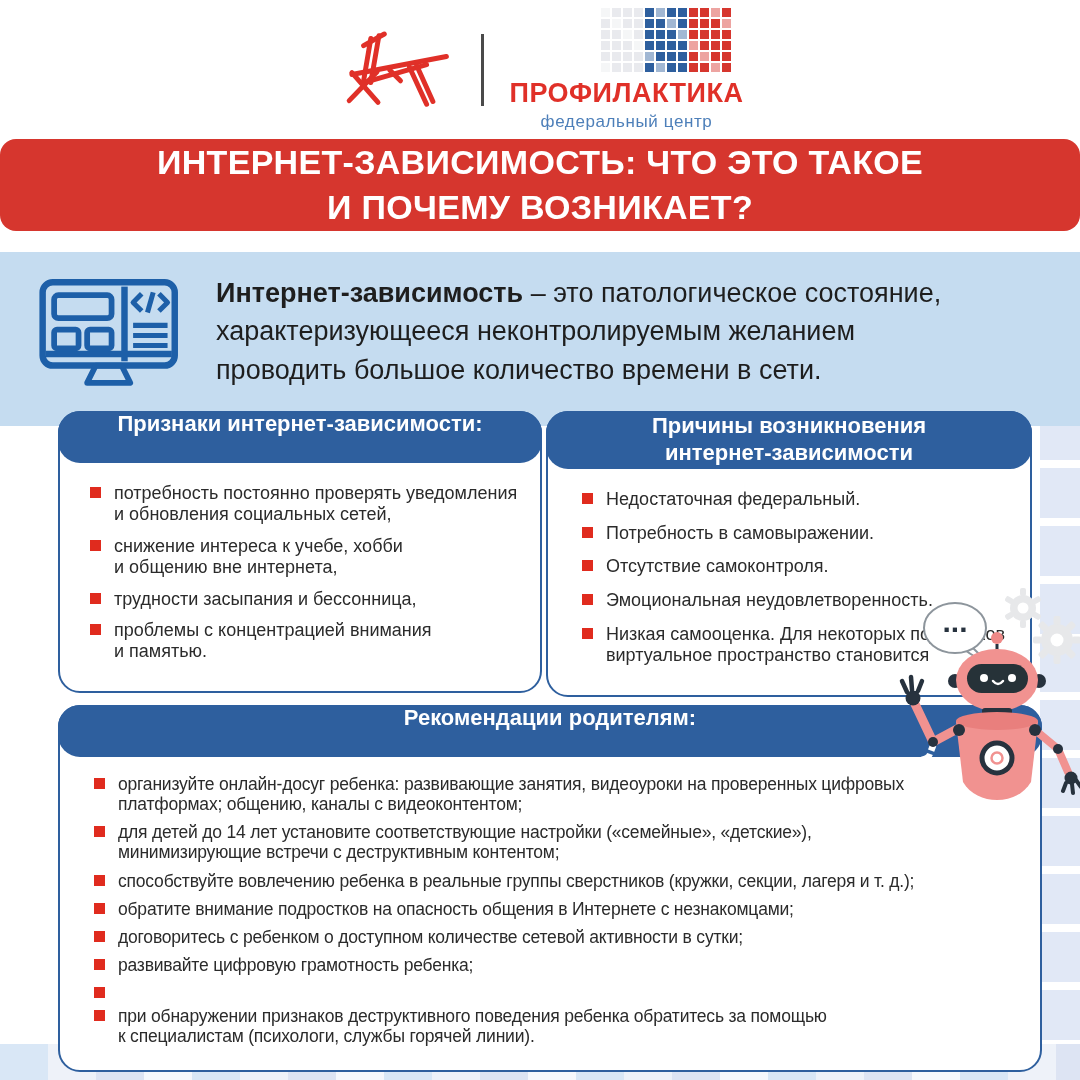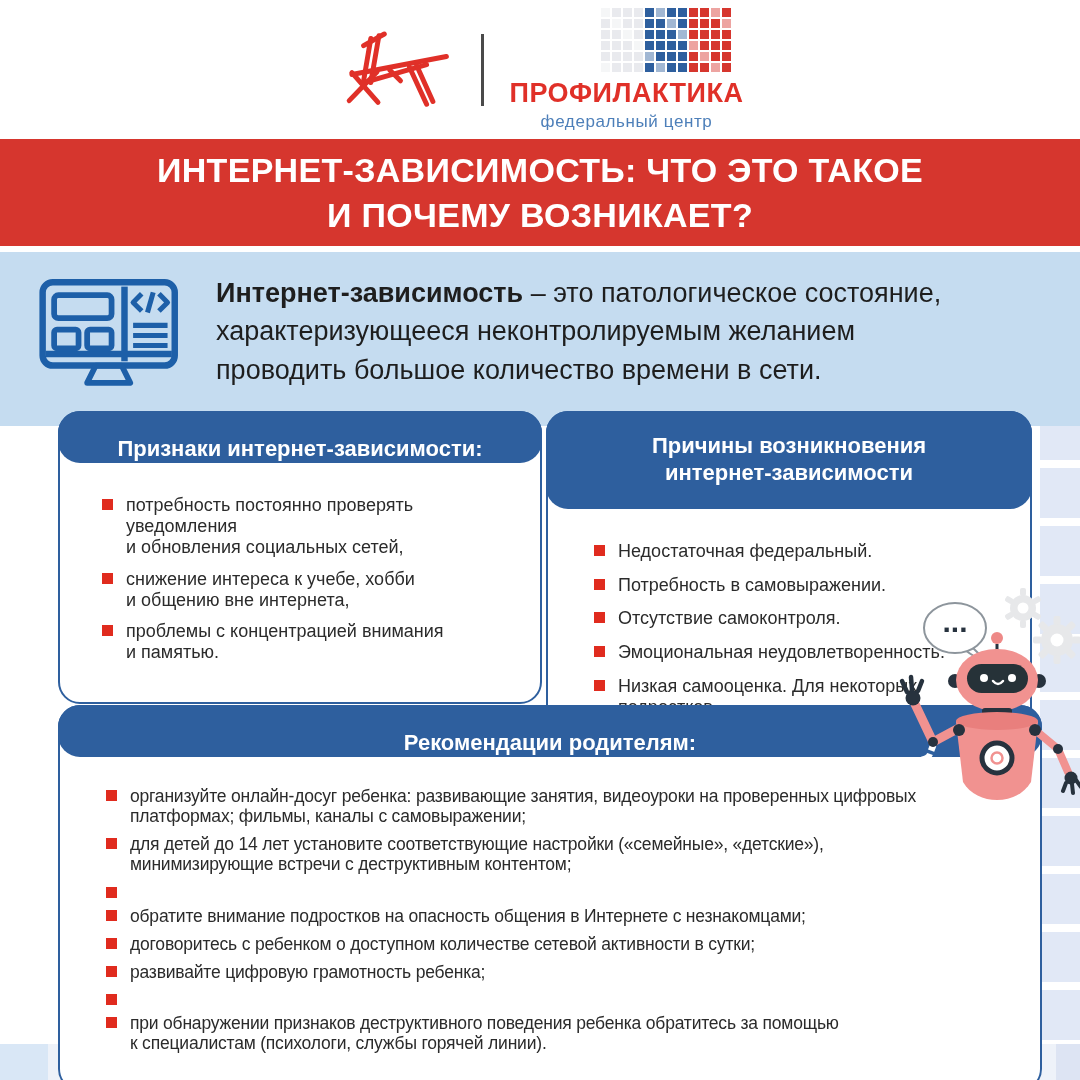--- a/index.html
+++ b/index.html
@@ -19,46 +19,46 @@
     align-items:center;justify-content:center;gap:26px;}
   .chair-logo{flex:none;}
   .logo-divider{width:3px;height:72px;background:#4a4a4a;flex:none;}
   .brand{display:flex;flex-direction:column;align-items:center;}
   .flag-grid{display:grid;grid-template-columns:repeat(12,9px);grid-auto-rows:9px;gap:2px;
     transform:translateX(40px);margin-bottom:6px;}
   .brand-name{font-size:27px;font-weight:800;color:#e03028;letter-spacing:.5px;}
   .brand-sub{font-size:17px;color:#4d7fb9;letter-spacing:.6px;margin-top:3px;}
 
   
-  .banner{position:absolute;left:0;top:139px;width:1080px;height:107px;background:#d6362e;
-    display:flex;flex-direction:column;align-items:center;justify-content:center;}
+  .banner{position:absolute;left:0;top:139px;width:1080px;height:92px;background:#d6362e;
+    display:flex;flex-direction:column;align-items:center;justify-content:center;border-radius:16px;}
   .banner div{color:#ffffff;font-size:34px;font-weight:800;line-height:1.32;letter-spacing:.3px;text-align:center;}
 
   
   .definition{position:absolute;left:0;top:252px;width:1080px;height:174px;background:#c5dcf0;
     display:flex;align-items:flex-start;}
   .monitor-wrap{flex:none;margin:26px 0 0 38px;}
   .definition p{margin:22px 50px 0 28px;font-size:27px;line-height:1.42;color:#1e1e1e;
     white-space:pre-line;}
   .definition .term{font-weight:700;}
 
   
   .card{position:absolute;background:#ffffff;border:2px solid #2e5f9e;border-radius:22px;z-index:2;}
   .card-head{background:#2e5f9e;border-radius:22px;margin:-2px -2px 0 -2px;
-    display:flex;align-items:flex-end;justify-content:center;text-align:center;
+    display:flex;align-items:flex-start;justify-content:center;text-align:center;
     color:#ffffff;font-weight:700;font-size:22px;line-height:1.22;}
   .card-signs{left:58px;top:411px;width:480px;min-height:278px;}
   .card-signs .card-head{height:52px;}
   .card-causes{left:546px;top:411px;width:482px;min-height:278px;}
-  .card-causes .card-head{padding:22px 12px;}
+  .card-causes .card-head{padding:2px 12px;}
   .card-causes .card-head span{max-width:340px;display:inline-block;}
   .card-reco{left:58px;top:705px;width:980px;min-height:338px;}
   .card-reco .card-head{height:52px;}
 
-  ul.card-list{list-style:none;margin:16px;}
+  ul.card-list{list-style:none;margin:4px;}
   .card-signs ul.card-list{padding:16px 18px 12px 26px;}
   .card-causes ul.card-list{padding:16px 14px 12px 30px;}
   .card-reco ul.card-list{padding:13px 22px 12px 30px;}
   li{display:flex;color:#2b2b2b;}
   .card-signs li,.card-causes li{font-size:18px;line-height:1.16;margin-bottom:11px;}
   .card-causes li{margin-bottom:13px;}
   .card-reco li{font-size:17.5px;line-height:1.15;margin-bottom:8px;letter-spacing:-0.2px;}
   .bullet{flex:none;width:11px;height:11px;background:#e02b1e;margin:4px 13px 0 0;}
   .li-text{white-space:pre-line;}
 
@@ -206,20 +206,24 @@
           <span class="li-text">потребность постоянно проверять уведомления
 и обновления социальных сетей,</span>
         </li>
         <li>
           <span class="bullet"></span>
           <span class="li-text">снижение интереса к учебе, хобби
 и общению вне интернета,</span>
         </li>
         <li>
           <span class="bullet"></span>
+          <span class="li-text">трудности засыпания и бессонница,</span>
+        </li>
+        <li>
+          <span class="bullet"></span>
           <span class="li-text">проблемы с концентрацией внимания
 и памятью.</span>
         </li>
       </ul>
   </section>
 
   <section class="card card-causes">
     <div class="card-head">
       <span>Причины возникновения интернет-зависимости</span>
     </div>
@@ -249,29 +253,30 @@
   </section>
 
   <section class="card card-reco">
     <div class="card-head">
       <span>Рекомендации родителям:</span>
     </div>
     <ul class="card-list">
         <li>
           <span class="bullet"></span>
           <span class="li-text">организуйте онлайн-досуг ребенка: развивающие занятия, видеоуроки на проверенных цифровых
-платформах; фильмы, каналы с самовыражении;</span>
+платформах; общению, каналы с видеоконтентом;</span>
         </li>
         <li>
           <span class="bullet"></span>
           <span class="li-text">для детей до 14 лет установите соответствующие настройки («семейные», «детские»),
 минимизирующие встречи с деструктивным контентом;</span>
         </li>
         <li>
           <span class="bullet"></span>
+          <span class="li-text">способствуйте вовлечению ребенка в реальные группы сверстников (кружки, секции, лагеря и т. д.);</span>
         </li>
         <li>
           <span class="bullet"></span>
           <span class="li-text">обратите внимание подростков на опасность общения в Интернете с незнакомцами;</span>
         </li>
         <li>
           <span class="bullet"></span>
           <span class="li-text">договоритесь с ребенком о доступном количестве сетевой активности в сутки;</span>
         </li>
         <li>

